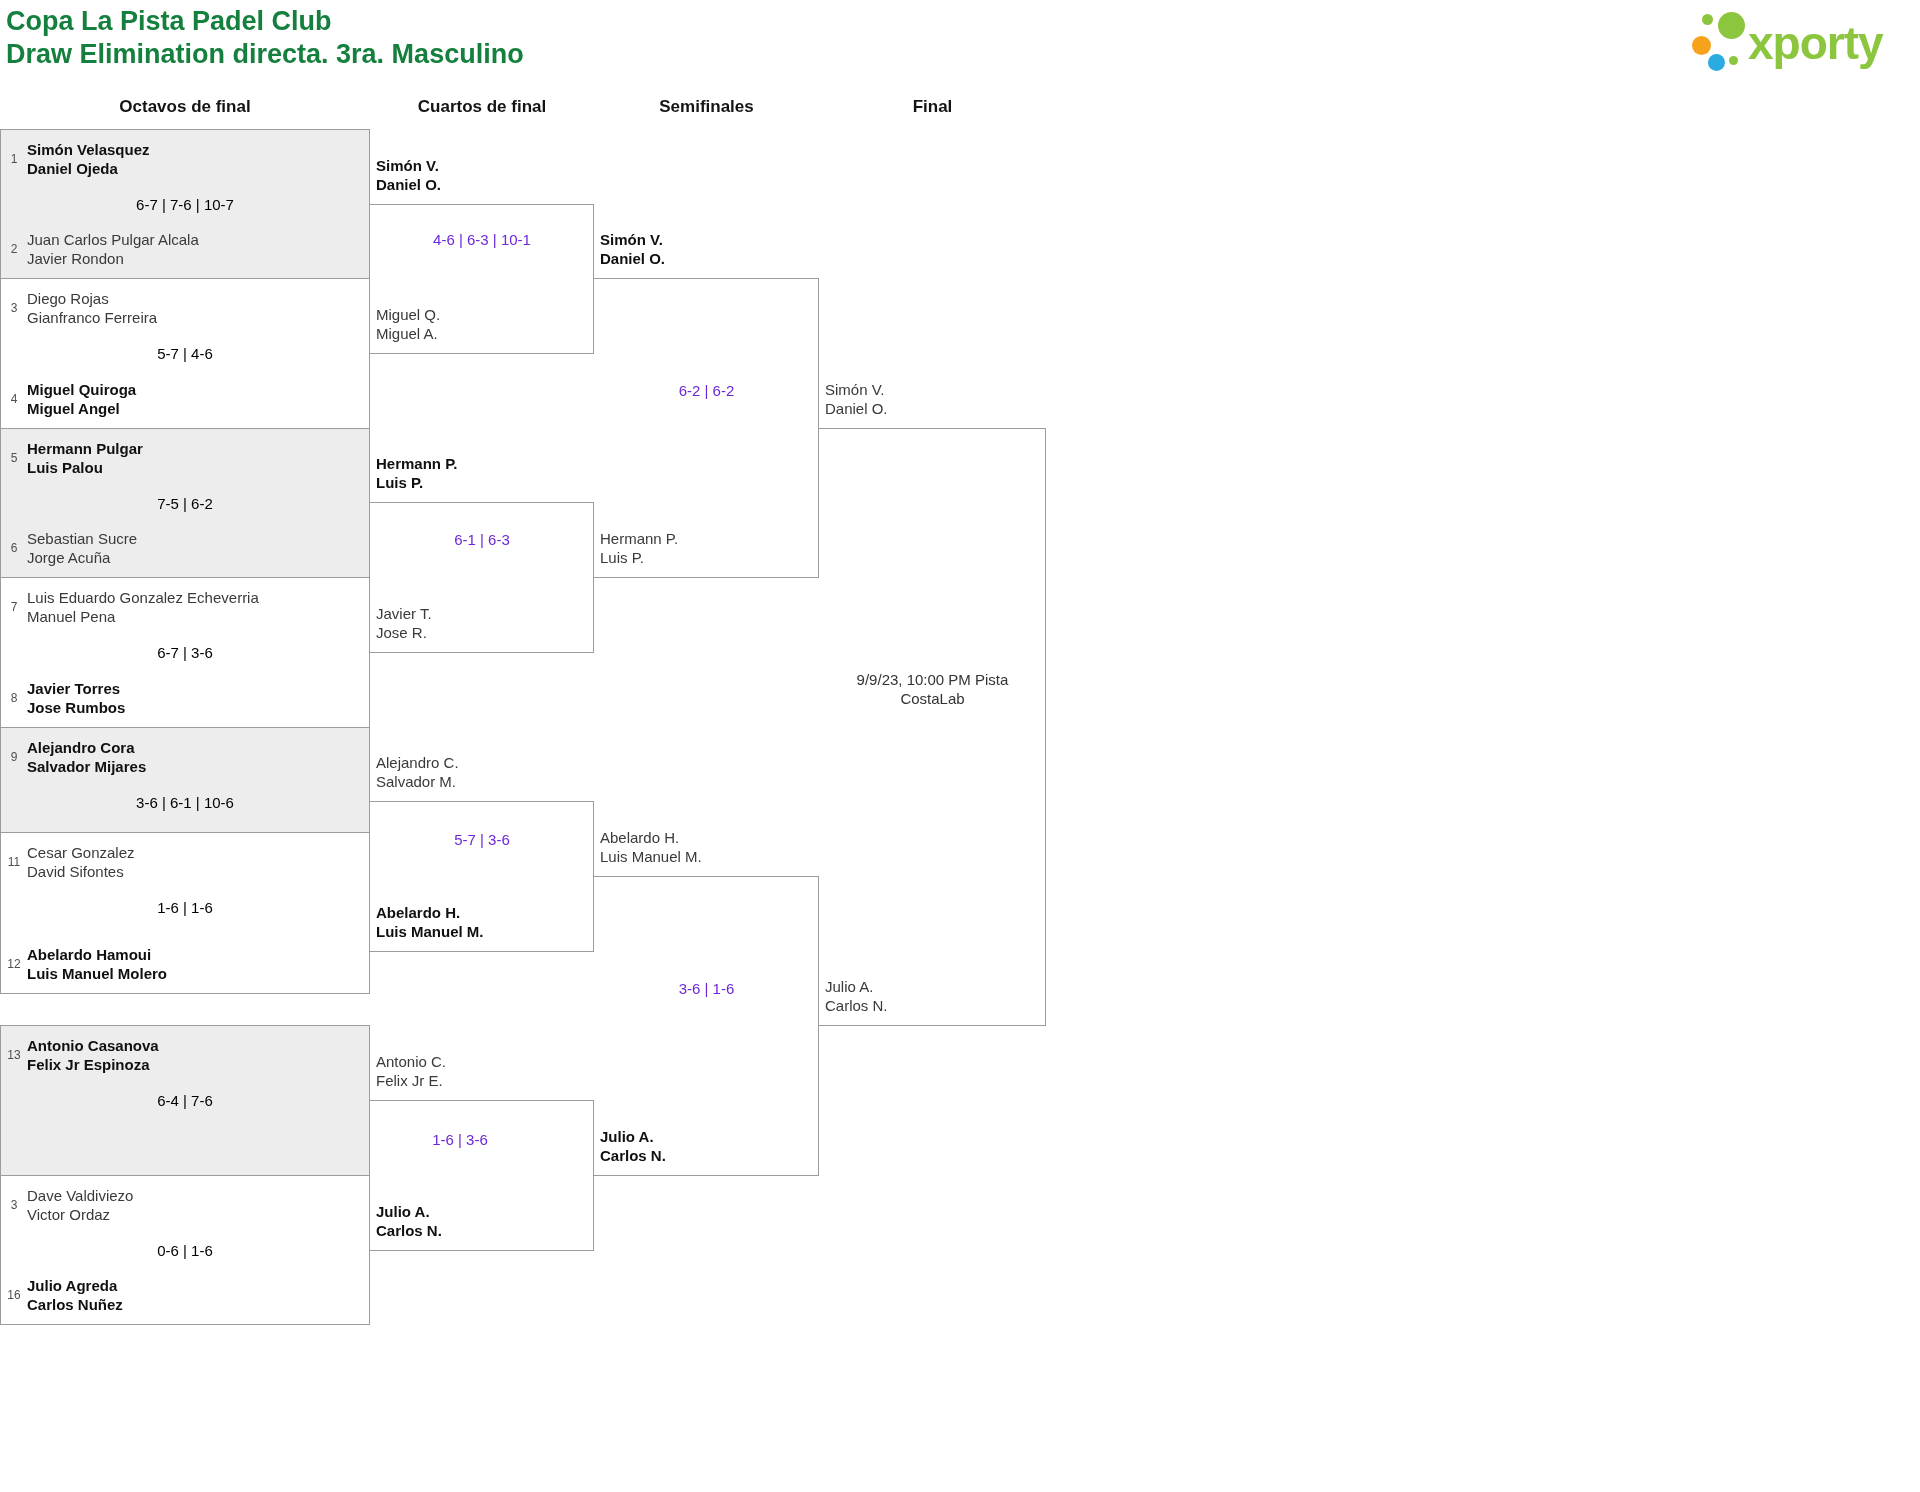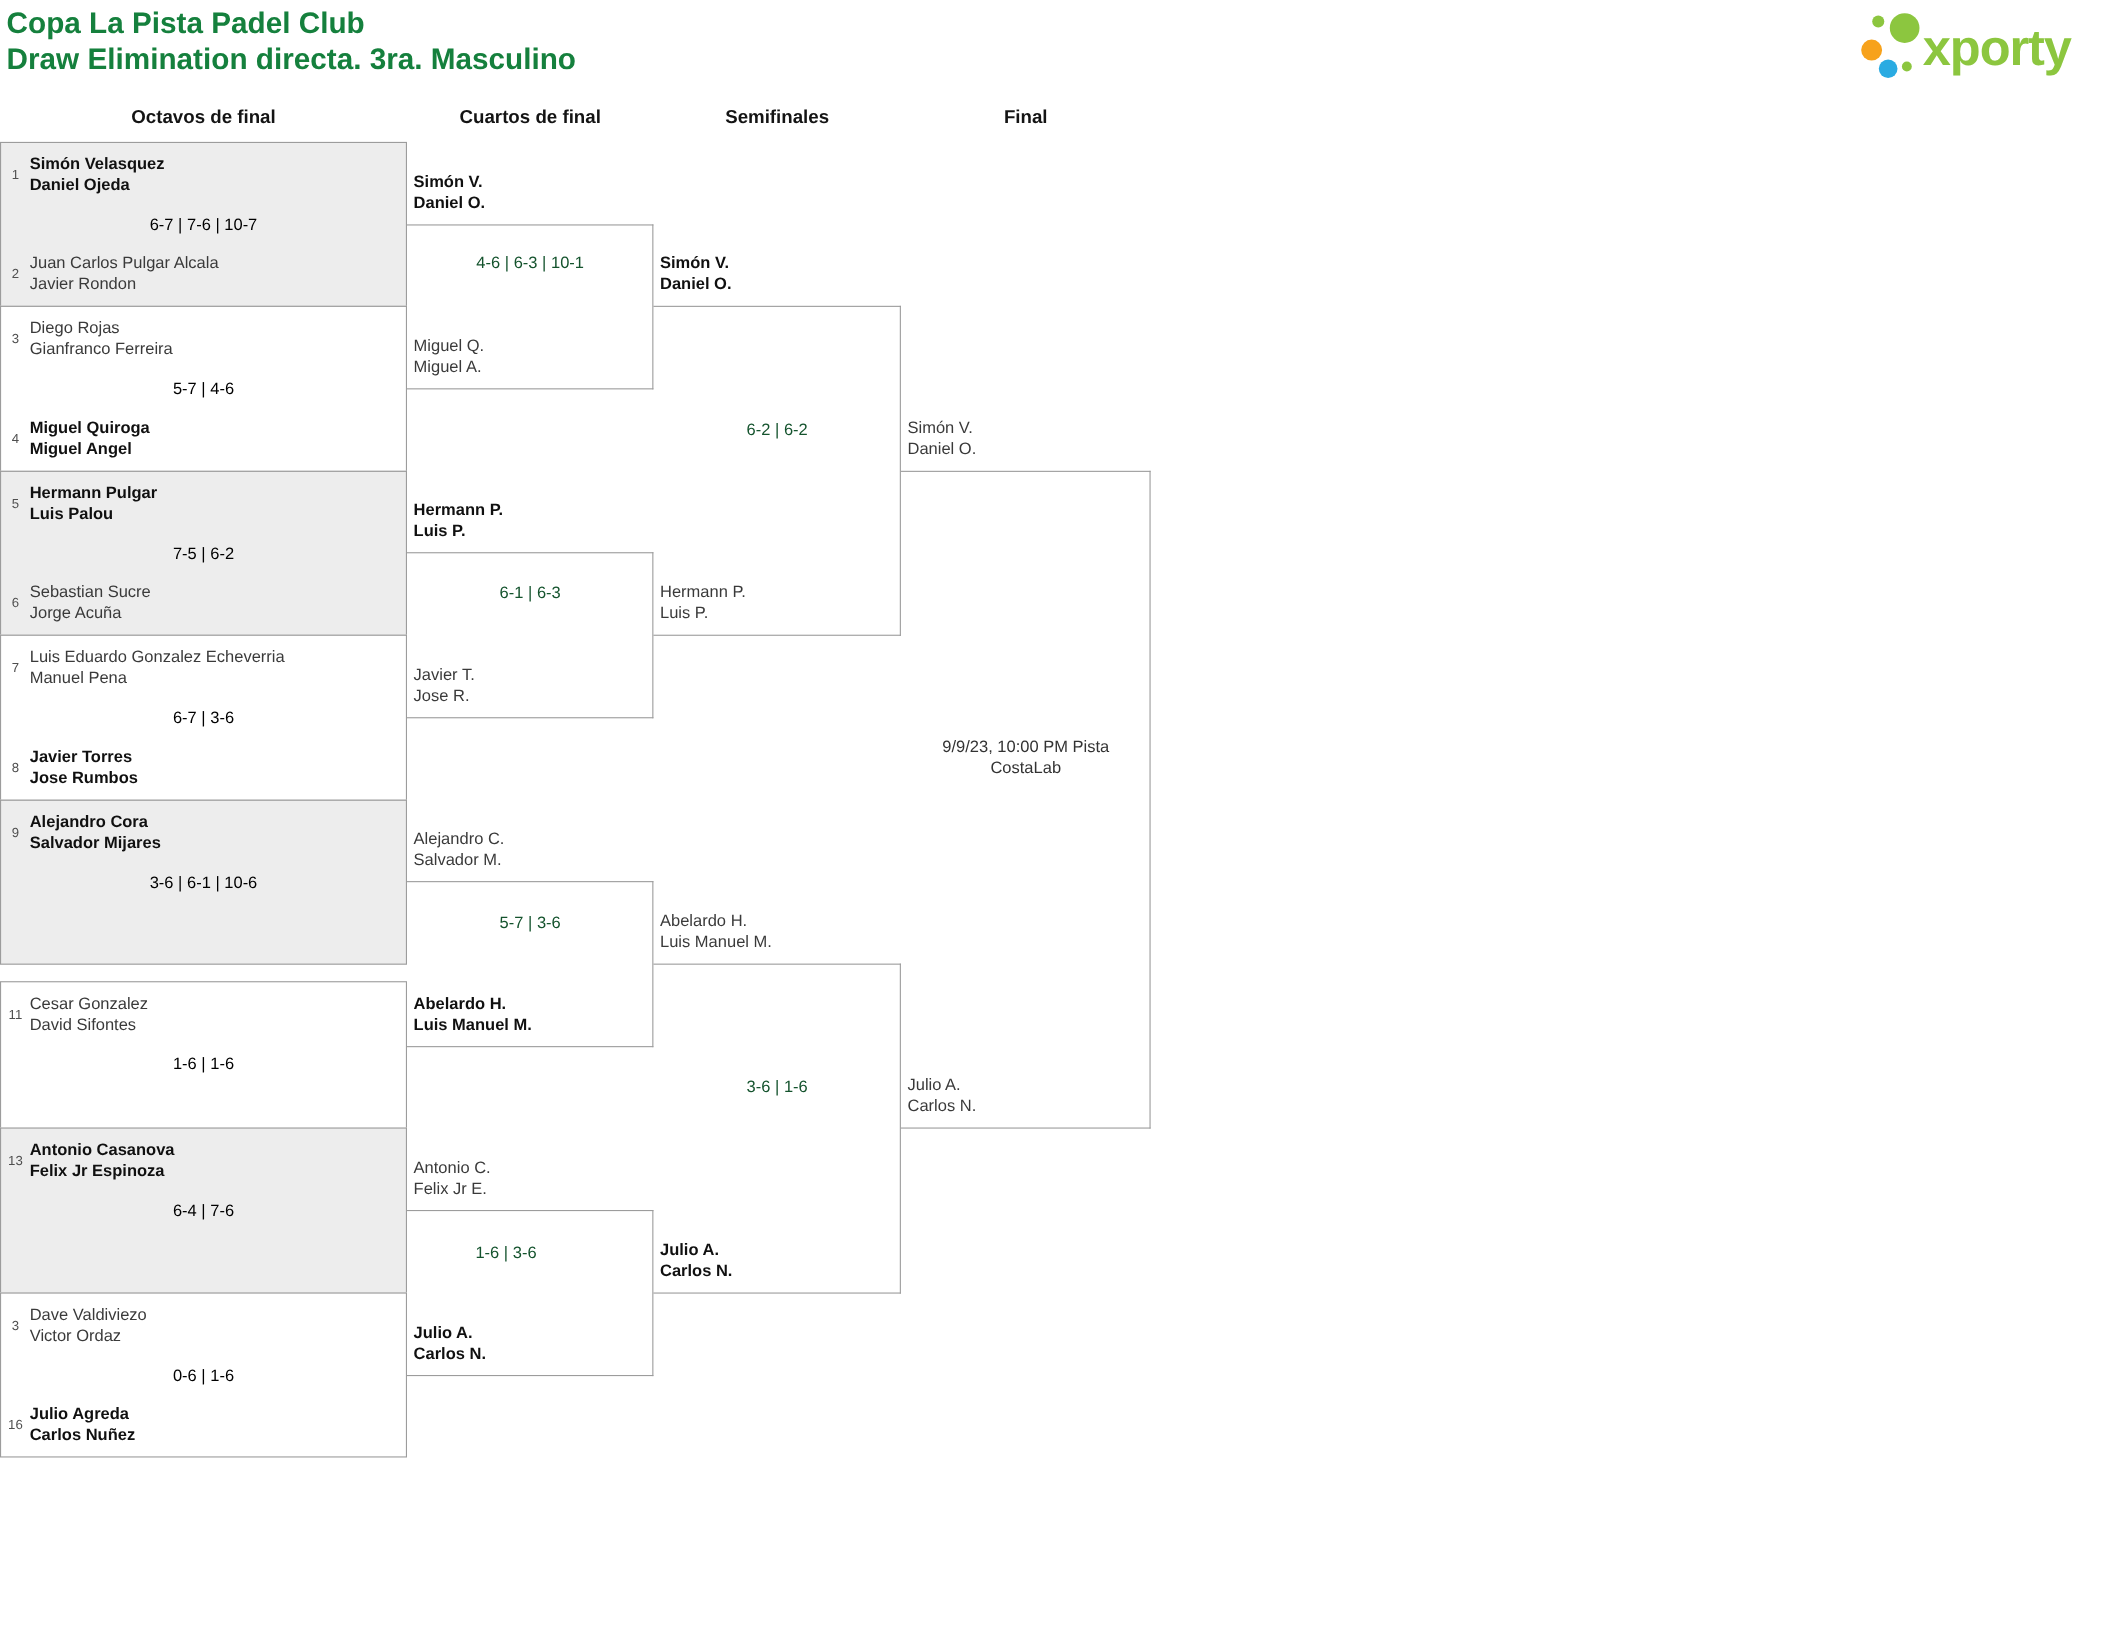--- a/index.html
+++ b/index.html
@@ -22,21 +22,21 @@
   .tnames { display:block; font-size:15px; line-height:19px; color:#3a3a3a; }
   .tnames.bold { font-weight:bold; color:#101010; }
   .nline { display:block; white-space:nowrap; }
   .score { position:absolute; left:0; right:0; top:66px; text-align:center; font-size:15px; color:#000000; }
 
   
   .conn { position:absolute; border:1px solid #9c9c9c; border-left:none; background:transparent; }
 
   
   .adv { position:absolute; }
-  .rscore { position:absolute; text-align:center; font-size:15px; color:#14532d; line-height:19px; }
+  .rscore { position:absolute; text-align:center; font-size:15px; color:#6d28d9; line-height:19px; }
   .sched { color:#333; }
 
   
   .logo { position:absolute; left:1692px; top:12px; width:210px; height:66px; cursor:pointer; }
   .dot { position:absolute; border-radius:50%; }
   .d-g-small { left:10px; top:2px;  width:11px; height:11px; background:#8cc63f; }
   .d-g-large { left:26px; top:0;    width:27px; height:27px; background:#8cc63f; }
   .d-orange  { left:0;    top:24px; width:19px; height:19px; background:#f7a21b; }
   .d-blue    { left:16px; top:42px; width:17px; height:17px; background:#2aabe2; }
   .d-g-tiny  { left:37px; top:44px; width:9px;  height:9px;  background:#8cc63f; }
@@ -140,21 +140,21 @@
   <div class="team t-top">
     <span class="seed">9</span>
     <span class="tnames bold">
       <span class="nline">Alejandro Cora</span>
       <span class="nline">Salvador Mijares</span>
     </span>
   </div>
   <div class="score">3-6 | 6-1 | 10-6</div>
 </div>
 
-<div class="r16" style="top:892px;height:191px">
+<div class="r16" style="top:832px;height:162px">
   <div class="team t-top">
     <span class="seed">11</span>
     <span class="tnames">
       <span class="nline">Cesar Gonzalez</span>
       <span class="nline">David Sifontes</span>
     </span>
   </div>
   <div class="score">1-6 | 1-6</div>
   <div class="team t-bottom">
     <span class="seed">12</span>

